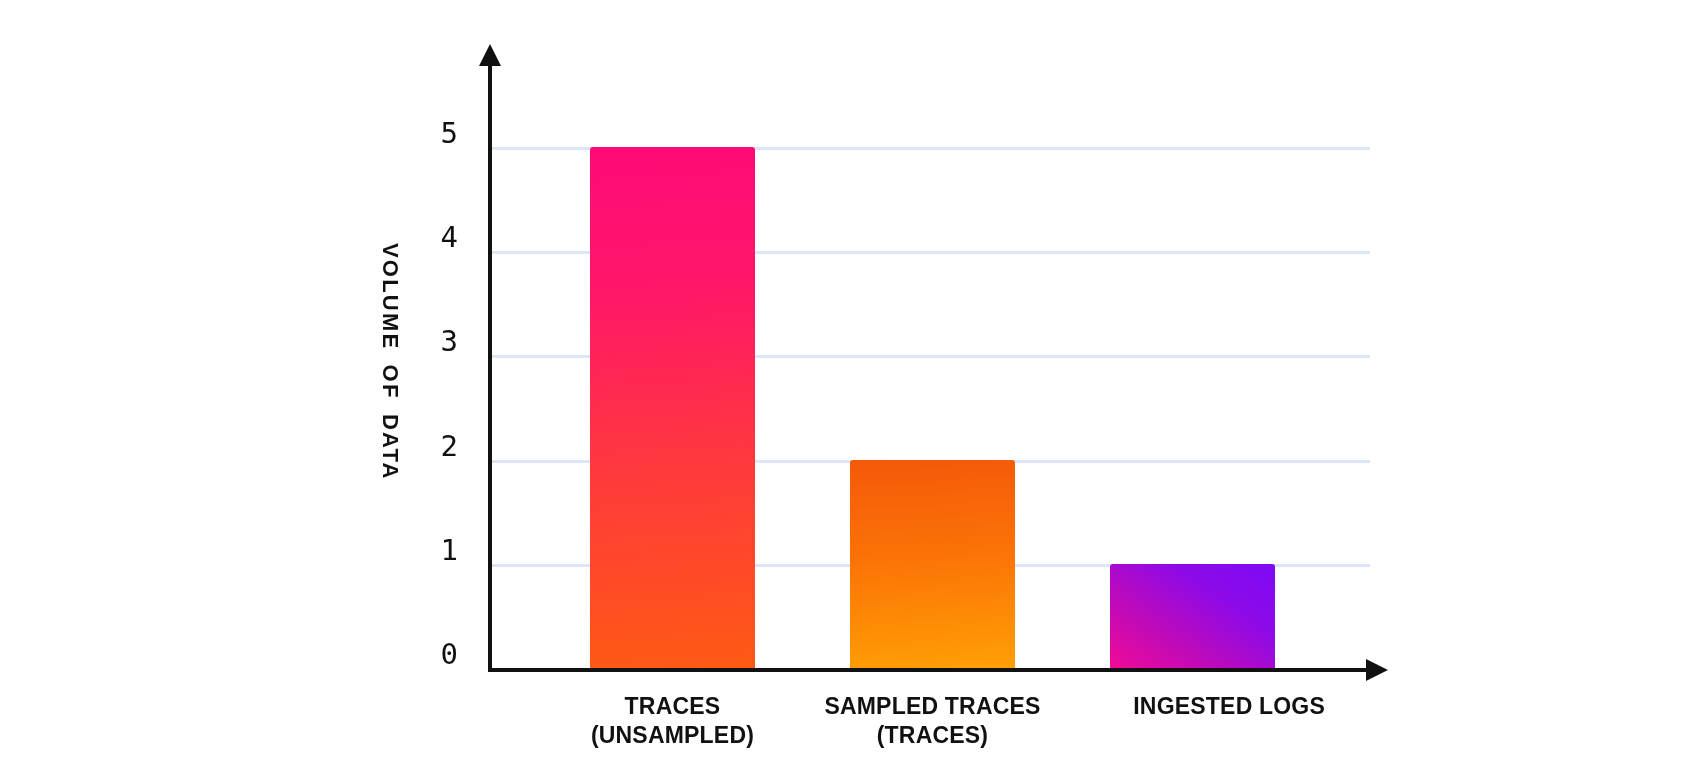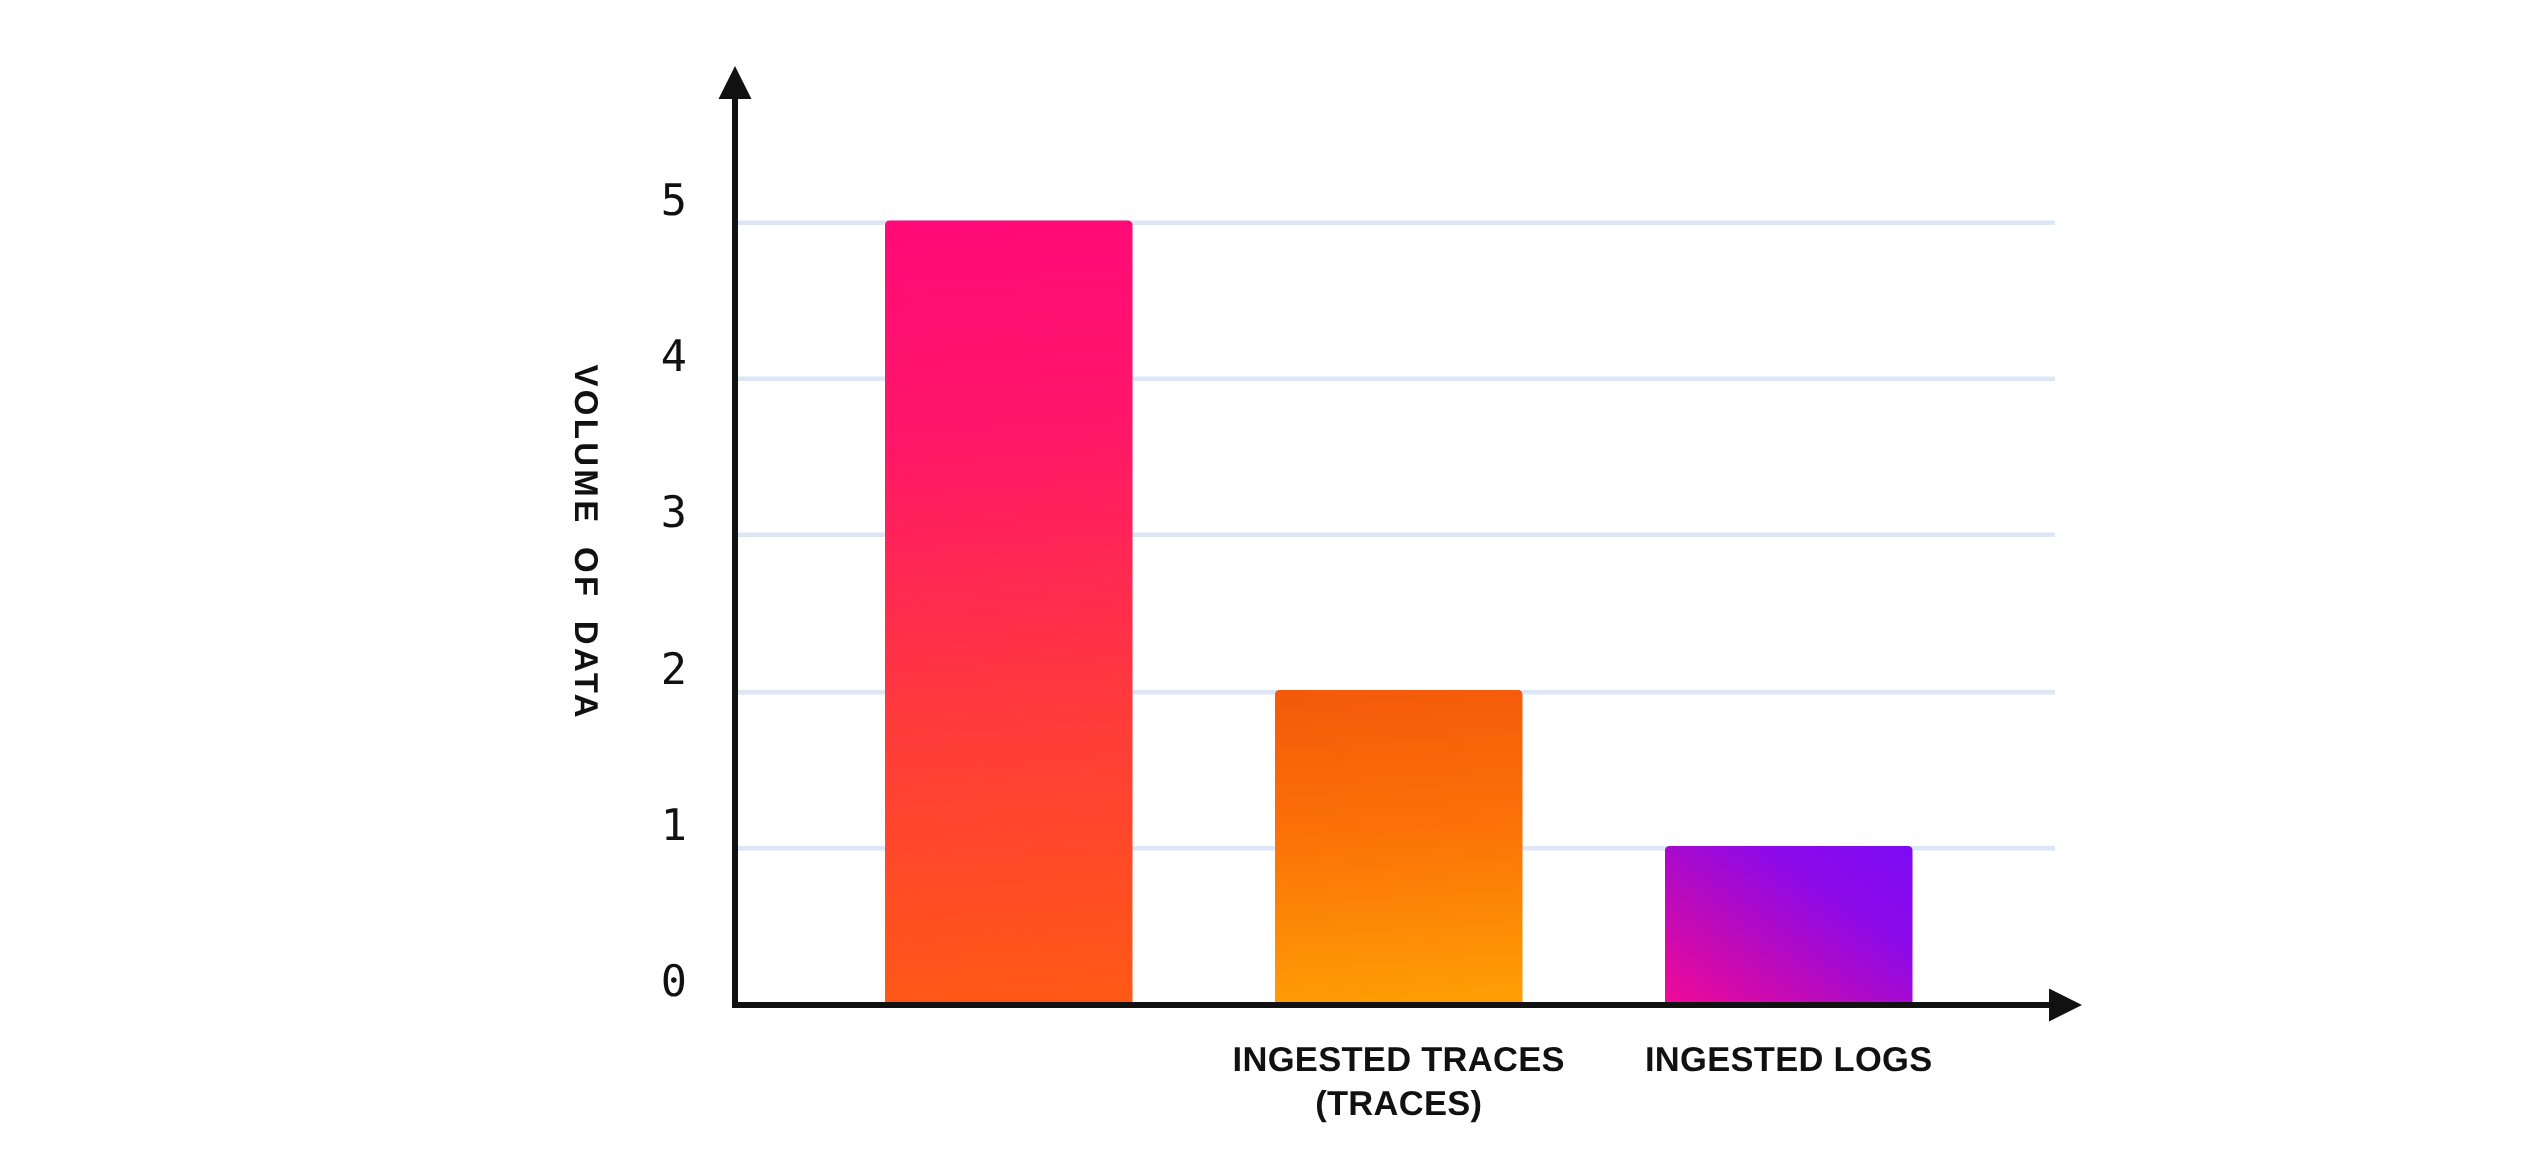--- a/index.html
+++ b/index.html
@@ -146,23 +146,27 @@
               background: linear-gradient(176deg, #F4590A 0%, #FB7207 45%, #FFA005 100%);"></div>
 
   <div class="bar" style="left:1110px; width:165px; top:564px; height:106px;
               background: linear-gradient(215deg, #7D0AF5 0%, #8D0AE8 32%, #C00AB8 68%, #F20A96 100%);"></div>
 
   <div class="axis-y-line"></div>
   <div class="axis-y-arrow"></div>
   <div class="axis-x-line"></div>
   <div class="axis-x-arrow"></div>
 
+  <div class="cat-label" style="left:542px; width:261px;">
+    <span>TRACES</span>
+    <span>(UNSAMPLED)</span>
+  </div>
 
   <div class="cat-label" style="left:795px; width:275px;">
-    <span>INGESTED TRACES</span>
+    <span>SAMPLED TRACES</span>
     <span>(TRACES)</span>
   </div>
 
-  <div class="cat-label" style="left:1060px; width:265px;">
+  <div class="cat-label" style="left:1060px; width:265px;text-align:right;">
     <span>INGESTED LOGS</span>
   </div>
 
 </div>
 
 </body></html>

